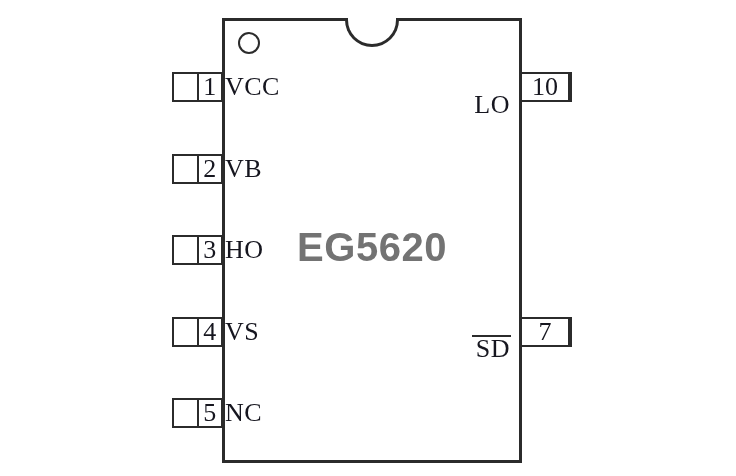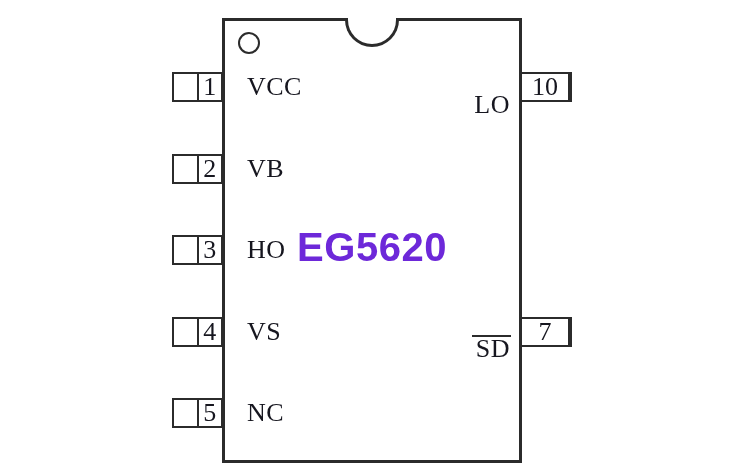--- a/index.html
+++ b/index.html
@@ -56,21 +56,21 @@
   .part-number {
     position: absolute;
     left: 50%;
     top: 204px;
     transform: translateX(-50%);
     font-family: "Liberation Sans", sans-serif;
     font-weight: bold;
     font-size: 40px;
     line-height: 44px;
     letter-spacing: 0.5px;
-    color: #6d28d9;
+    color: #737373;
     white-space: nowrap;
   }
   
   .pin-row {
     position: absolute;
     top: calc(72px + var(--i) * 81.5px);
     height: 30px;
     display: flex;
     align-items: center;
     white-space: nowrap;
@@ -93,21 +93,21 @@
     line-height: 26px;
     color: var(--text);
     overflow: visible;
   }
   .pin-label {
     font-size: 26px;
     line-height: 30px;
     color: var(--text);
     letter-spacing: 0.5px;
   }
-  .pin-row.left  .pin-label { margin-left: 24px; text-align: right; }
+  .pin-row.left  .pin-label { margin-left: 2px; text-align: right; }
   .pin-row.right .pin-label { margin-right: 10px; margin-top: 35px; }
   
   .overline { position: relative; }
   .overline::before {
     content: "";
     position: absolute;
     left: -4px;
     right: -1px;
     top: 1px;
     border-top: 2.5px solid var(--line);

